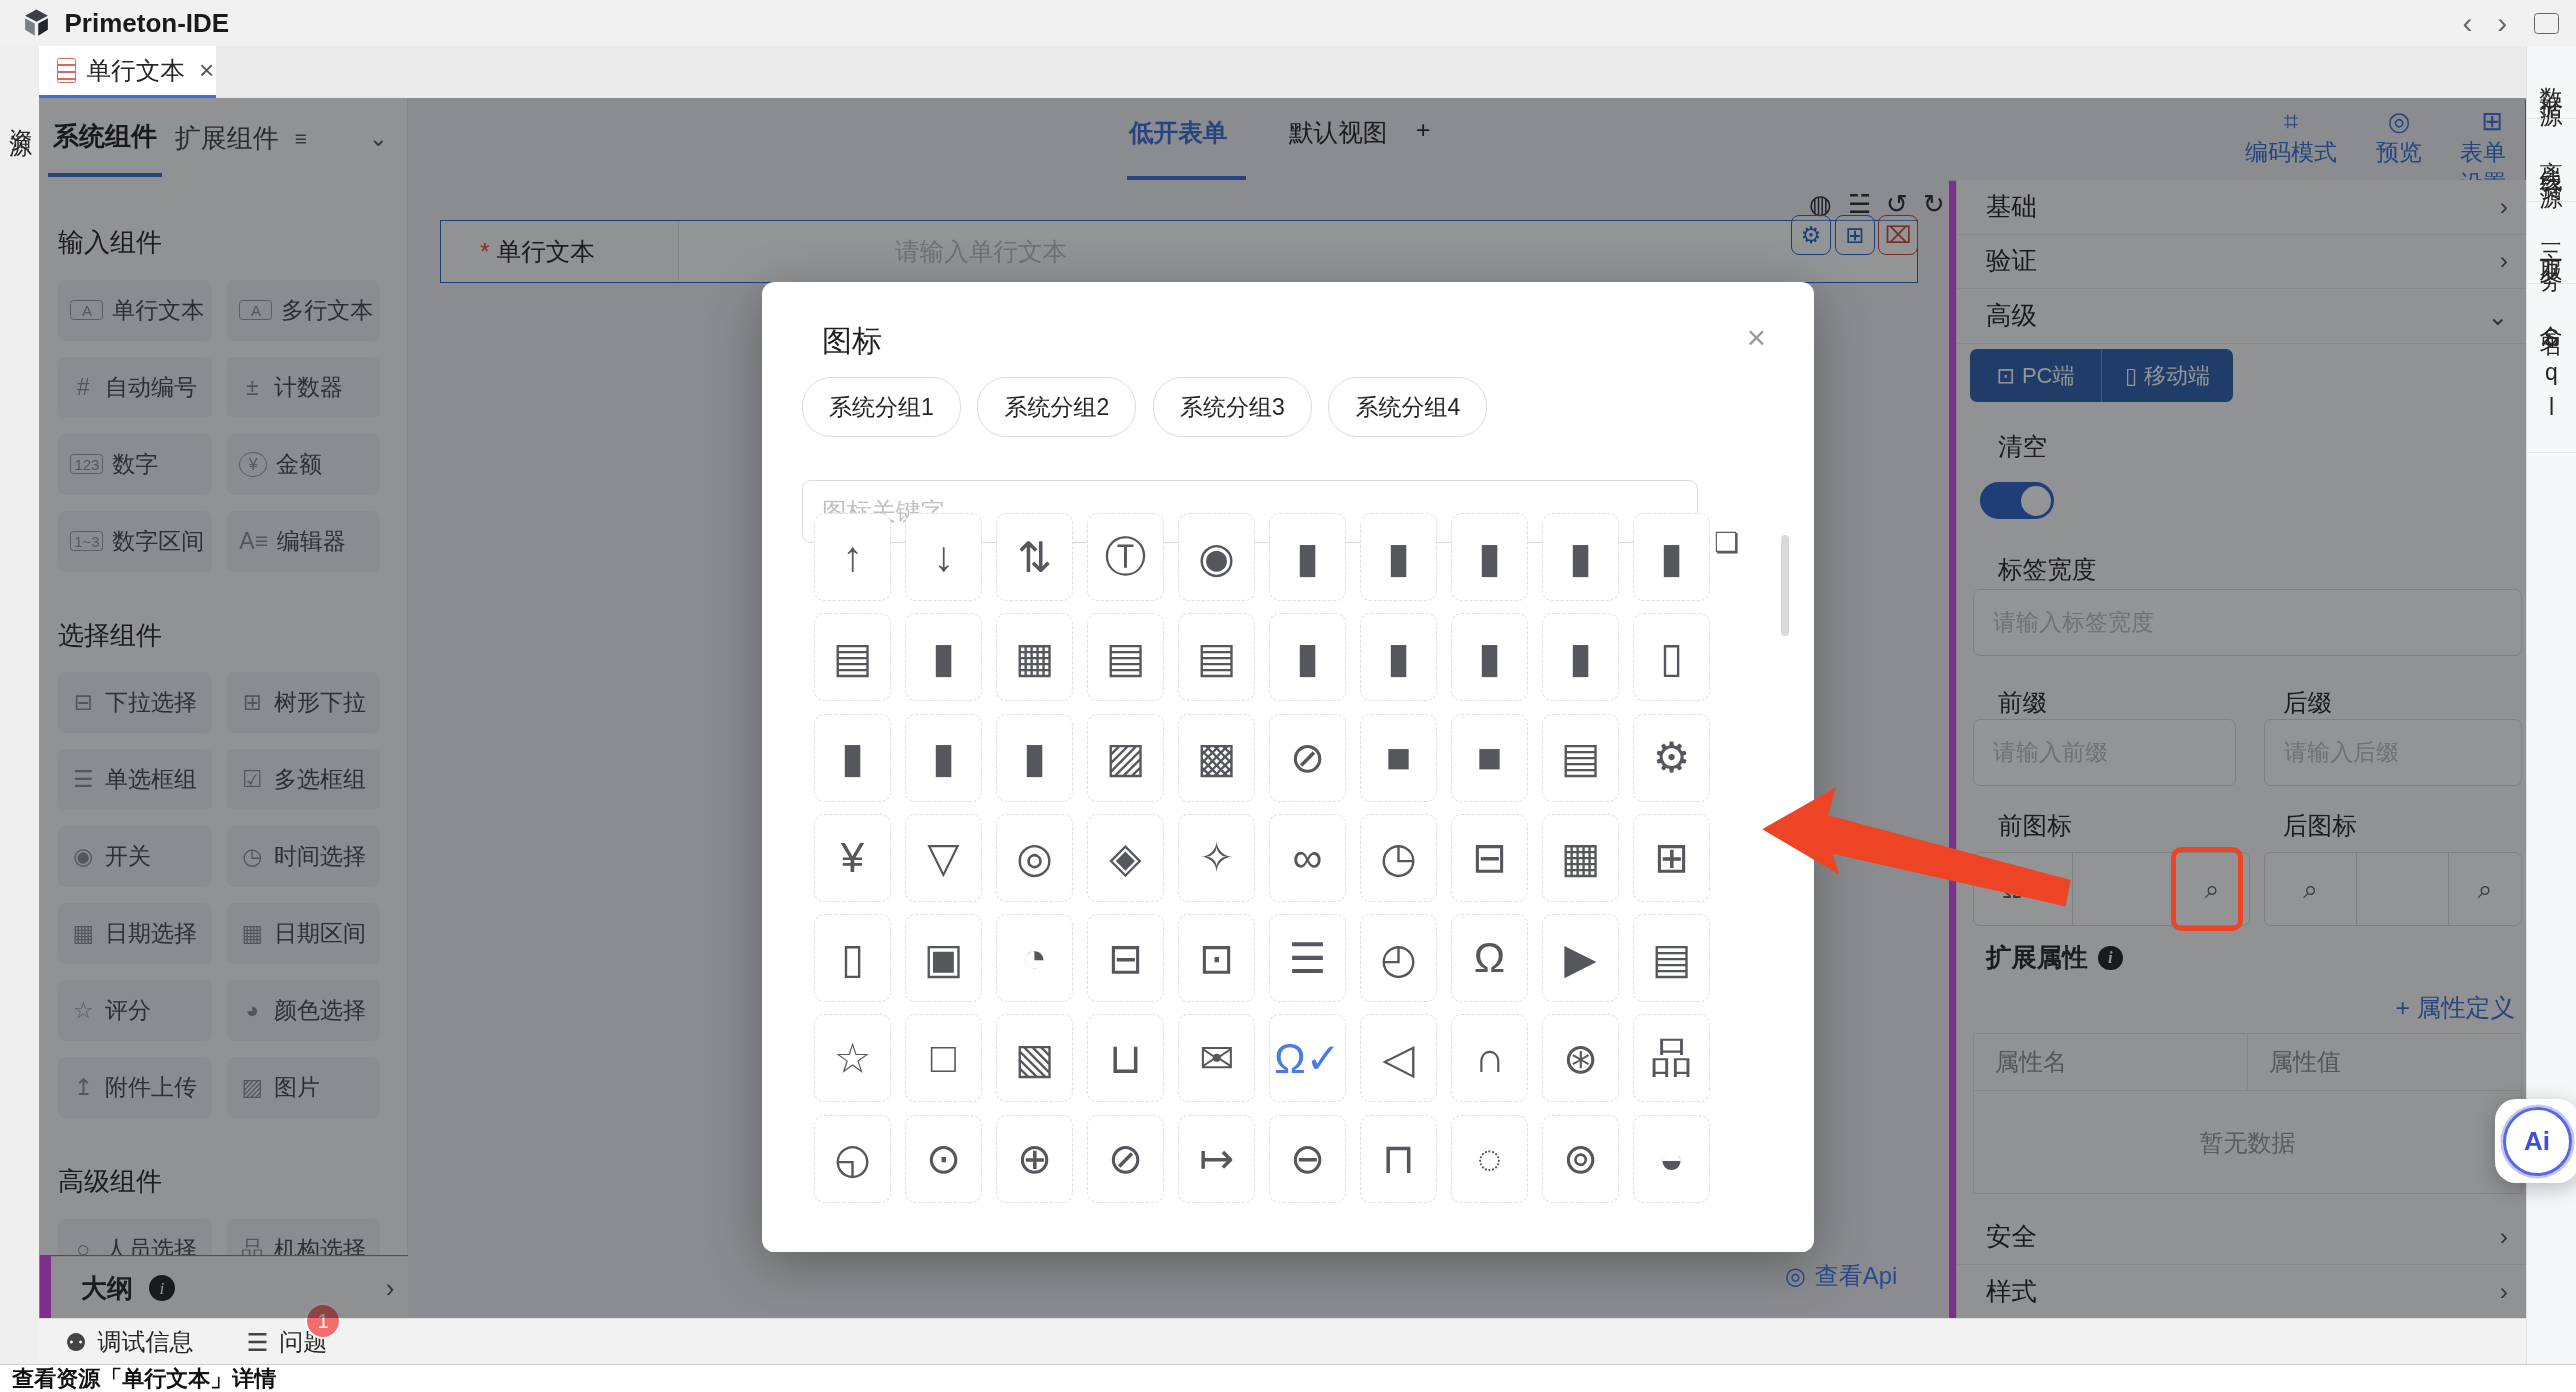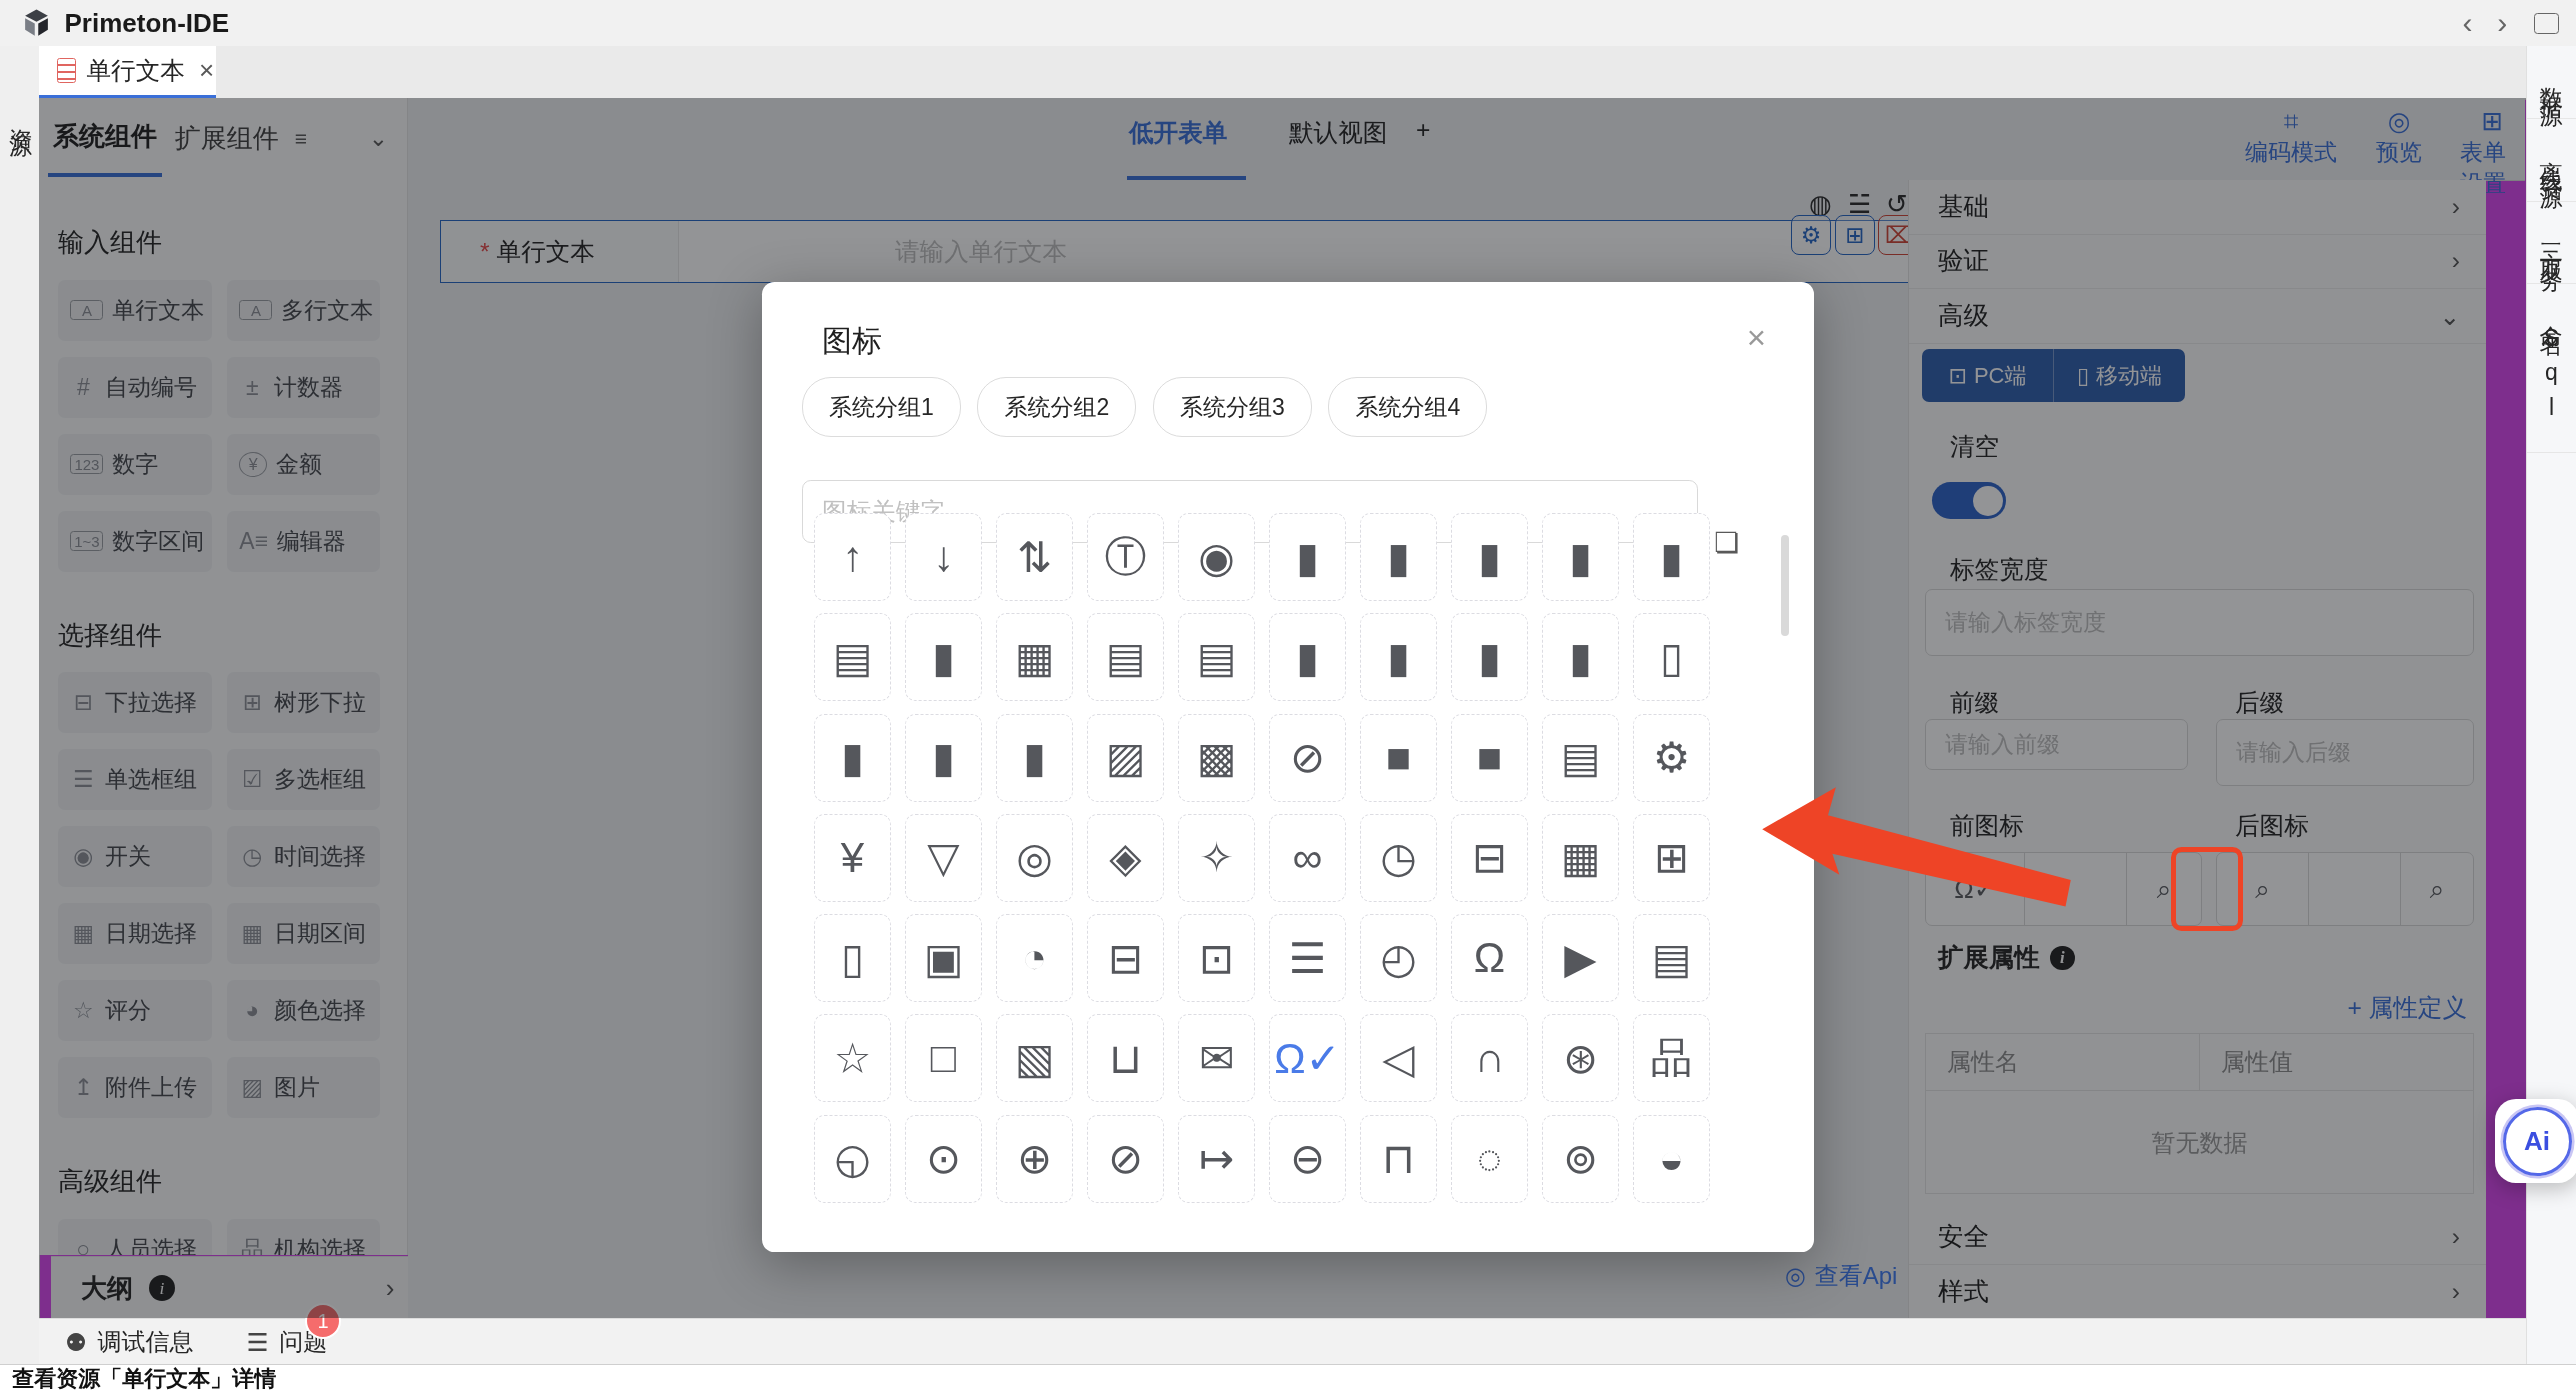--- a/index.html
+++ b/index.html
@@ -53,21 +53,21 @@
   #canvas{left:408px;top:180px;width:1541px;height:1138px;background:#eef0f3;}
   .tool-ic{position:absolute;top:8.8px;font-size:26px;color:#2b2b2b;}
   #form-row{position:absolute;left:32px;top:40px;width:1478px;height:63px;background:#fff;border:1.8px solid #2666c5;box-sizing:border-box;display:flex;}
   #form-label{width:237px;background:#fafbfc;display:flex;align-items:center;border-right:0.9px solid #e8e8e8;}
   #form-label .req{color:#e54848;margin:0 7px 0 39px;}
   #form-ph{flex:1;display:flex;align-items:center;color:#c0c0c0;padding-left:216px;}
   .act-btn{position:absolute;top:35px;width:40px;height:40px;border:1.8px solid #2666c5;border-radius:8px;box-sizing:border-box;display:flex;align-items:center;justify-content:center;font-size:23px;color:#2666c5;background:rgba(255,255,255,.25);}
   .act-btn.danger{border-color:#cf4436;color:#cf4436;}
   #view-api{position:absolute;left:1377px;top:1080px;color:#3f7af0;font-size:24px;display:flex;align-items:center;gap:8.8px;}
   
-  #right-panel{left:1908px;top:180px;width:577px;height:1138px;background:#fcfcfc;border-left:0.9px solid #e3e3e3;}
+  #right-panel{left:1956px;top:180px;width:577px;height:1138px;background:#fcfcfc;border-left:0.9px solid #e3e3e3;}
   .rp-row{position:absolute;left:0;width:577px;height:54px;border-bottom:0.9px solid #ececec;display:flex;align-items:center;}
   .rp-row .t{margin-left:29px;font-size:25.4px;color:#1f1f1f;}
   .rp-row .ch{position:absolute;right:26px;color:#555;font-size:24.6px;}
   .rp-label{position:absolute;left:29px;font-size:24.6px;color:#262626;margin-left:12px;}
   .rp-input{position:absolute;background:#fff;border:0.9px solid #d9d9d9;border-radius:7px;box-sizing:border-box;display:flex;align-items:center;color:#bfbfbf;font-size:23px;padding-left:19px;}
   #seg{position:absolute;left:13px;top:169px;width:263px;height:53px;background:#2e5fae;border-radius:7px;display:flex;color:#fff;overflow:hidden;}
   .seg-c{flex:1;display:flex;align-items:center;justify-content:center;gap:7px;font-size:22px;}
   .seg-c + .seg-c{border-left:0.9px solid rgba(255,255,255,.35);}
   #toggle{position:absolute;left:23px;top:302px;width:74px;height:37px;background:#2d63c8;border-radius:18.4px;}
   #toggle .knob{position:absolute;right:3.5px;top:3.5px;width:30px;height:30px;border-radius:50%;background:#fff;}
@@ -329,21 +329,21 @@
         </div>
       </div>
     <div class="rp-label" style="top:250px">清空</div>
     <div id="toggle">
         <div class="knob"></div>
       </div>
     <div class="rp-label" style="top:373px">标签宽度</div>
     <div class="rp-input" style="left:16px;top:409px;width:549px;height:67px">请输入标签宽度</div>
     <div class="rp-label" style="top:506px">前缀</div>
     <div class="rp-label" style="left:314px;top:506px">后缀</div>
-    <div class="rp-input" style="left:16px;top:539px;width:263px;height:51px">请输入前缀</div>
+    <div class="rp-input" style="left:16px;top:539px;width:263px;height:67px">请输入前缀</div>
     <div class="rp-input" style="left:307px;top:539px;width:258px;height:67px">请输入后缀</div>
     <div class="rp-label" style="top:629px">前图标</div>
     <div class="rp-label" style="left:314px;top:629px">后图标</div>
     <div class="icon-group" style="left:16px;top:672px;width:277px">
       <div class="ig-cell" style="width:98px">Ω✓</div>
       <div class="ig-cell" style="width:102px"></div>
       <div class="ig-cell" style="width:74px">⌕</div>
     </div>
     <div class="icon-group" style="left:307px;top:672px;width:258px">
       <div class="ig-cell" style="width:91px">⌕</div>

